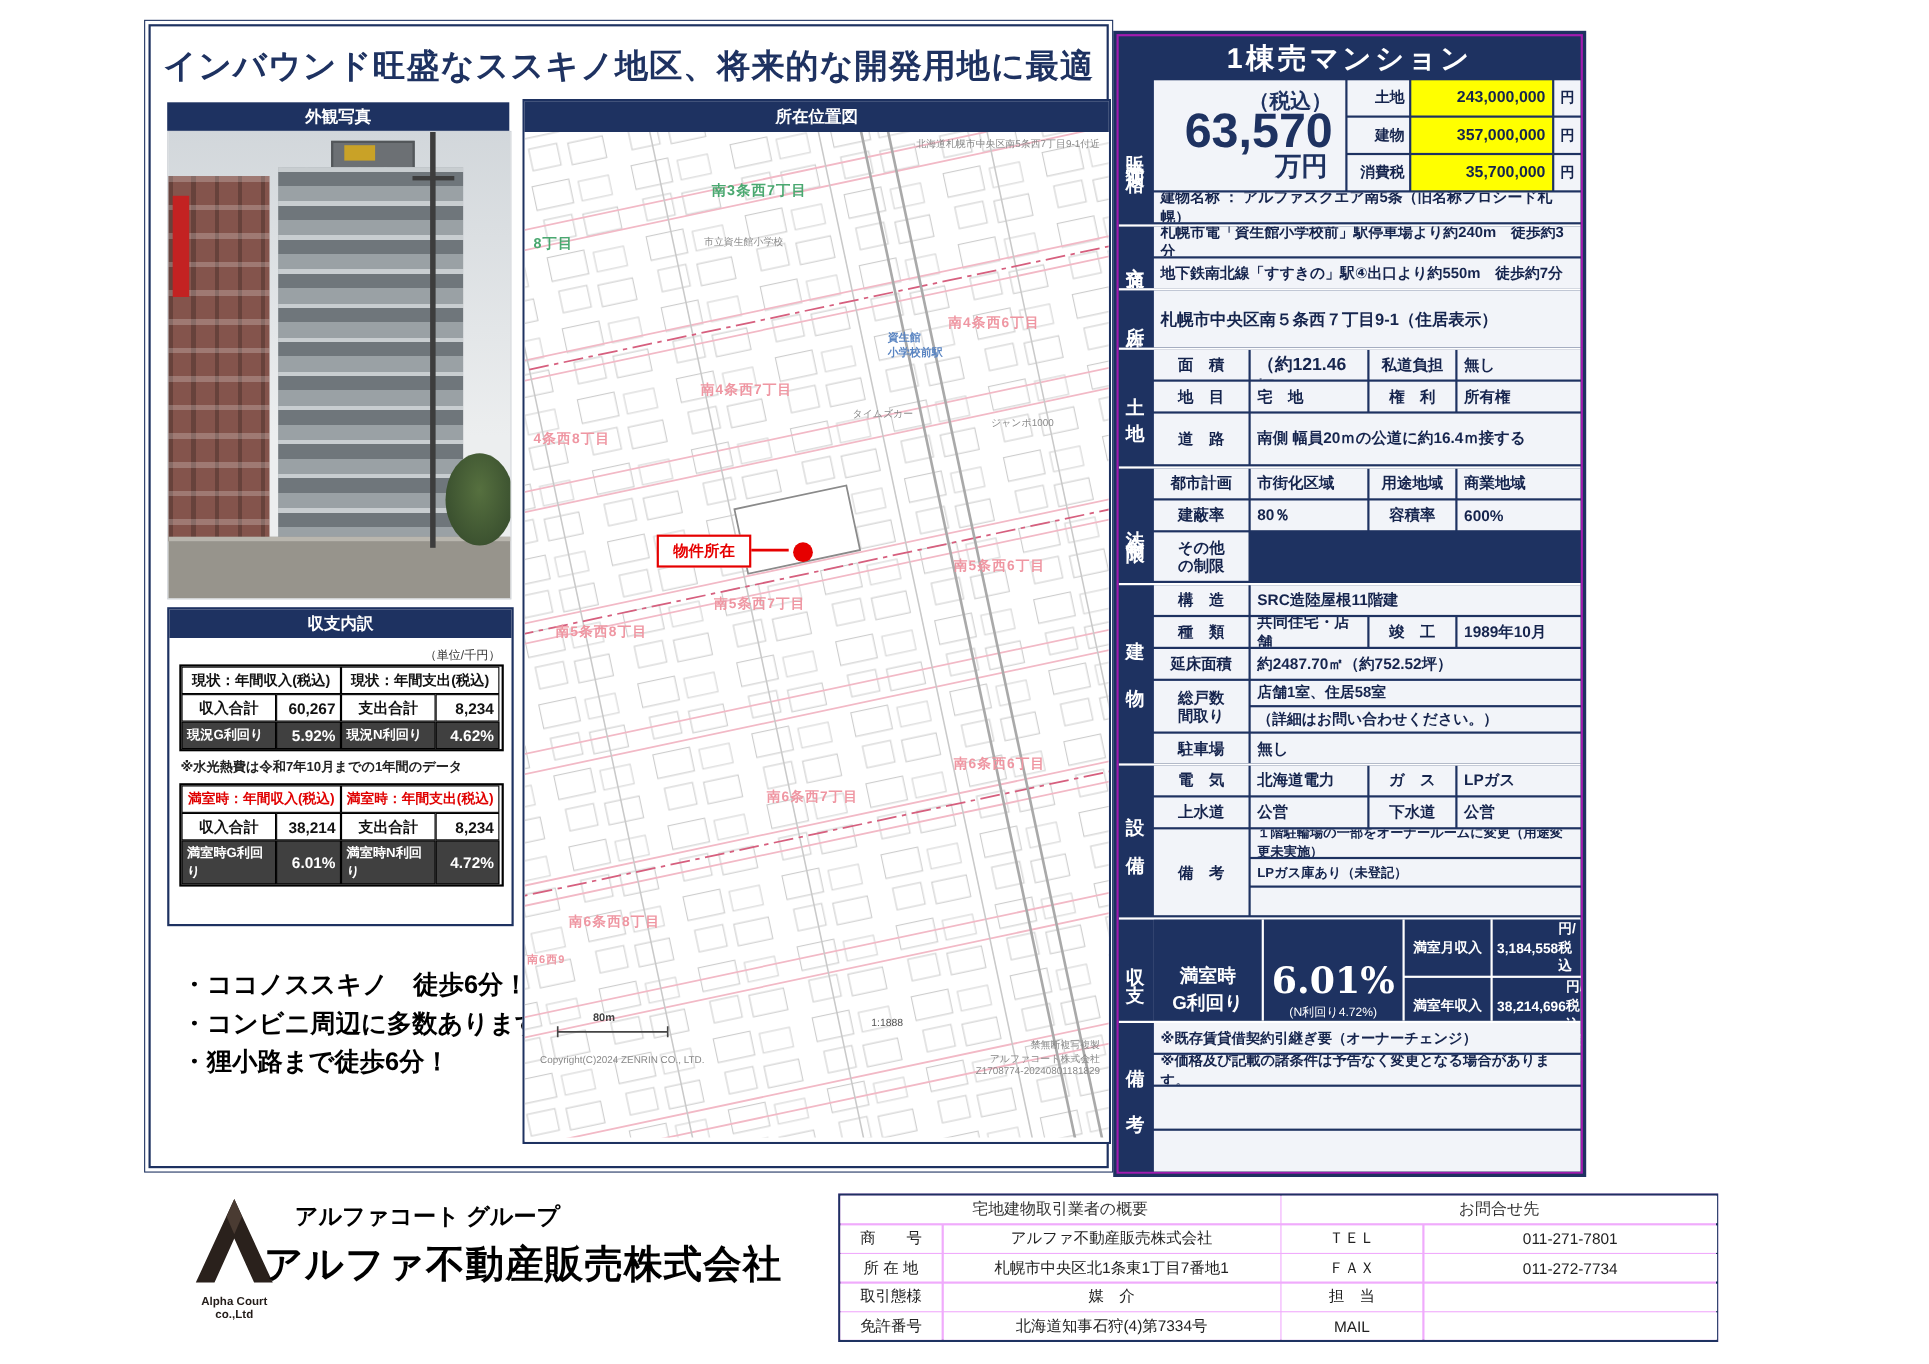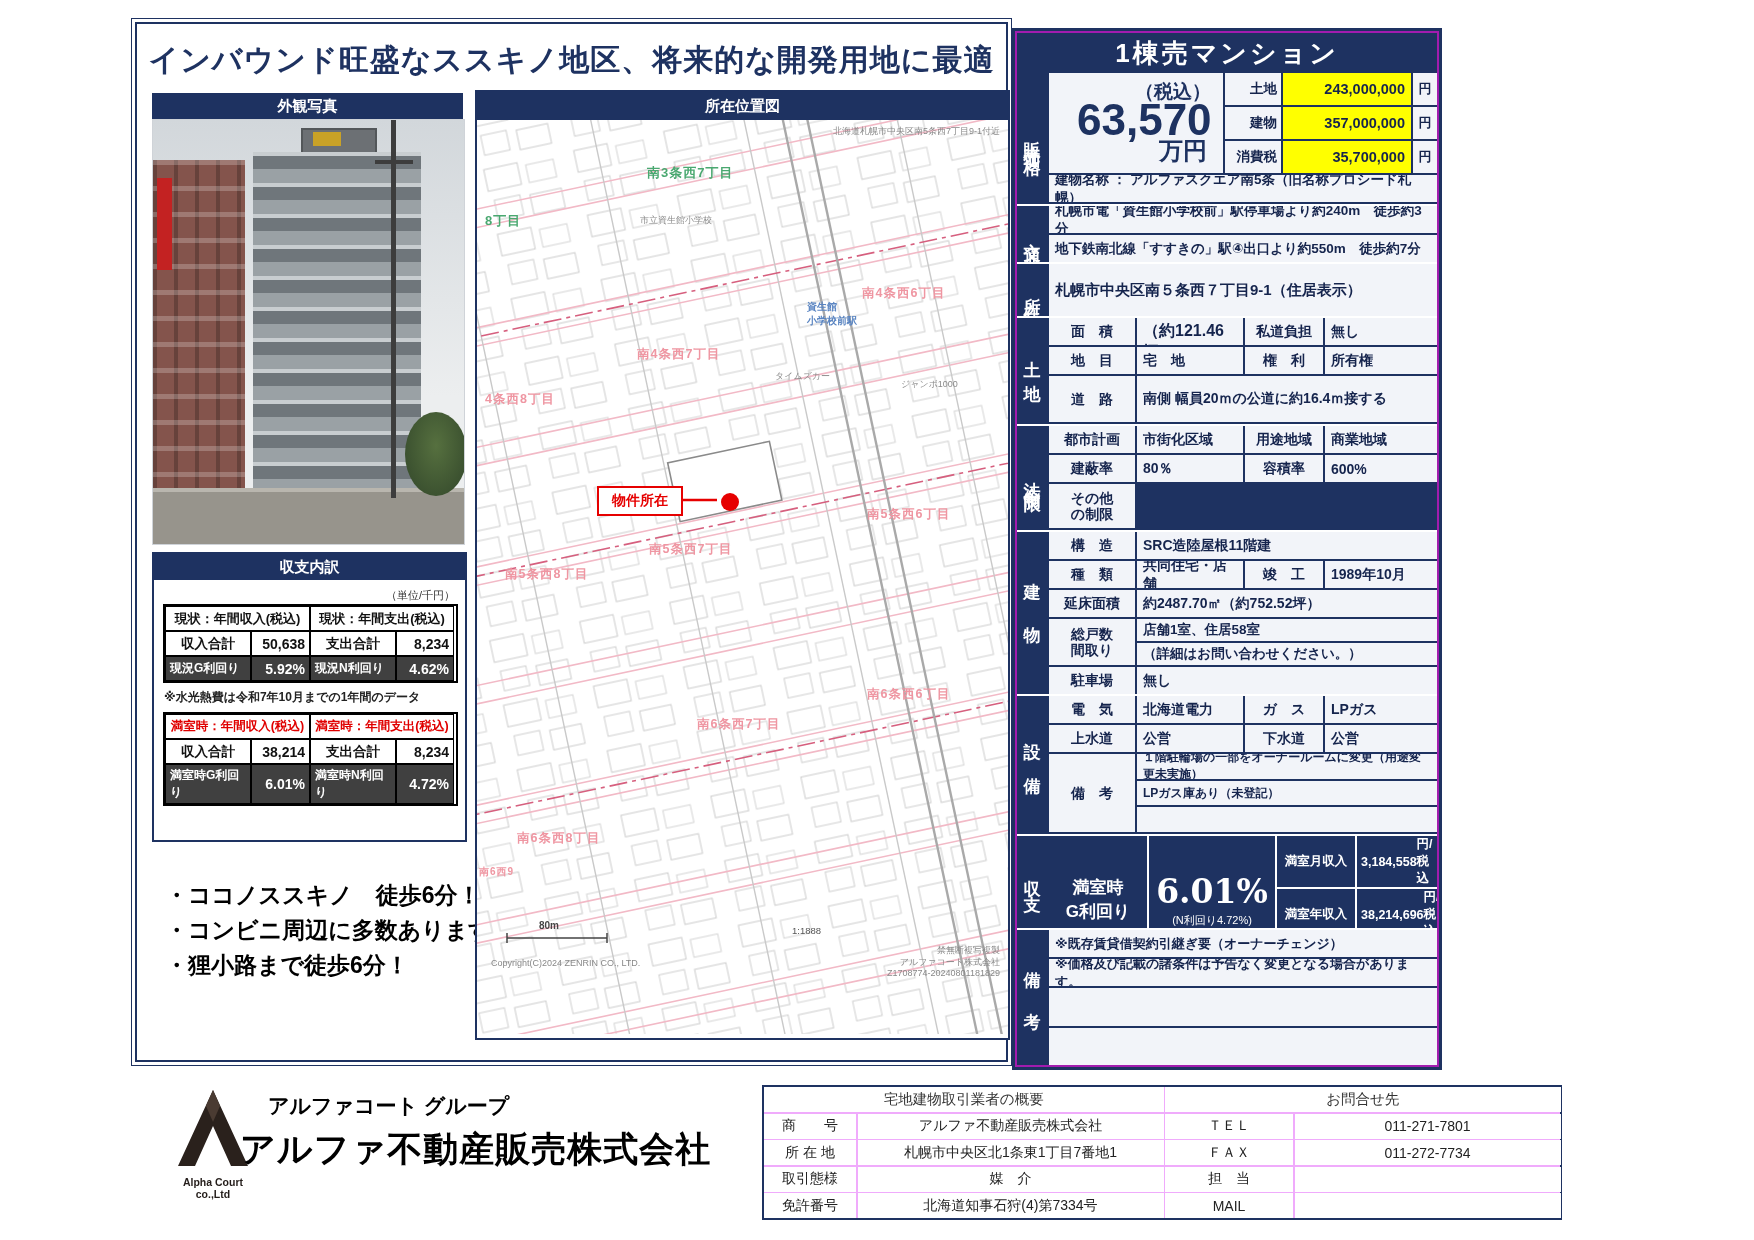--- a/index.html
+++ b/index.html
@@ -137,21 +137,21 @@
     <div id="income-cap" class="abs capbar">収支内訳</div>
     <div class="unit-note">（単位/千円）</div>
 
     <div class="itable" style="top:50px;">
       <div class="irow hd">
         <div class="ic ctr" style="font-size:13px;">現状：年間収入(税込)</div>
         <div class="ic ctr" style="font-size:13px;">現状：年間支出(税込)</div>
       </div>
       <div class="irow">
         <div class="ic ctr">収入合計</div>
-        <div class="ic num">50,638</div>
+        <div class="ic num">60,267</div>
         <div class="ic ctr">支出合計</div>
         <div class="ic num">8,234</div>
       </div>
       <div class="irow">
         <div class="ic dark">現況G利回り</div>
         <div class="ic dark num">5.92%</div>
         <div class="ic dark">現況N利回り</div>
         <div class="ic dark num">4.62%</div>
       </div>
     </div>

